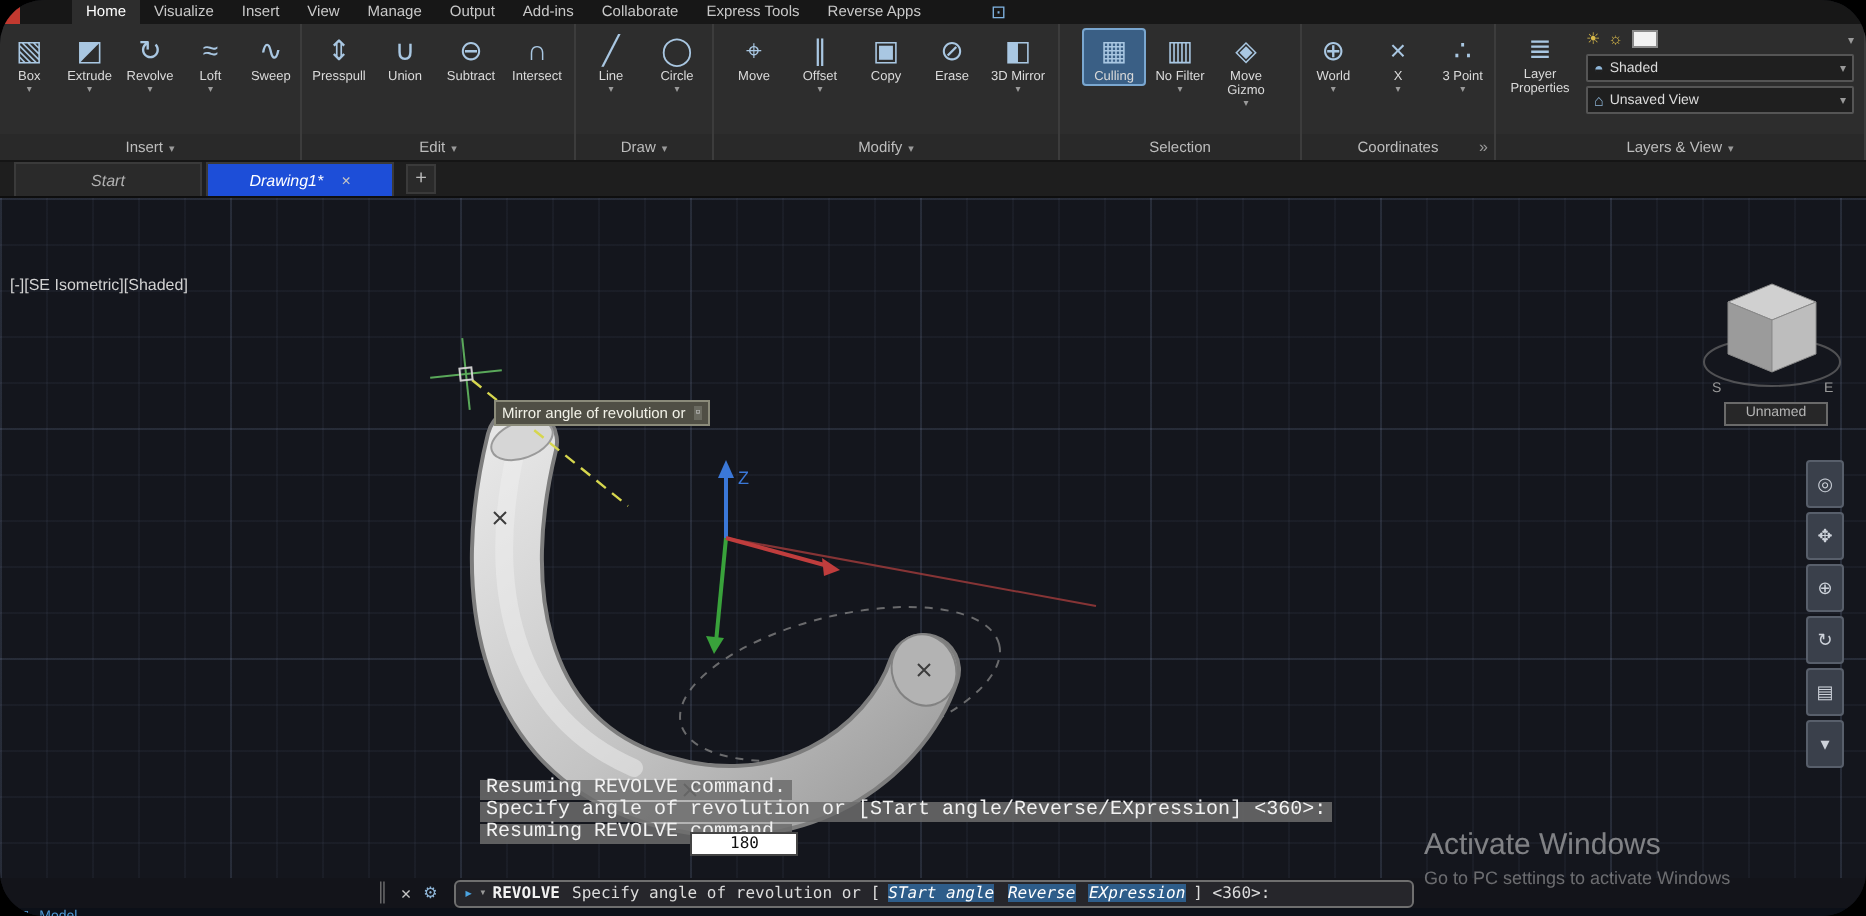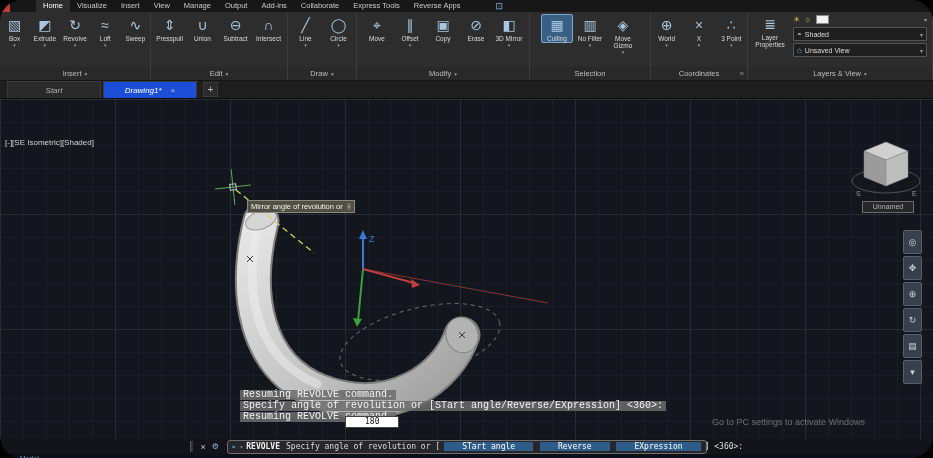--- a/index.html
+++ b/index.html
@@ -85,21 +85,21 @@
   .cmdbar{height:15px;background:#13141a;display:flex;align-items:center;}
   .cmd-handle{margin-left:188px;color:#777;font-size:9px;line-height:13px;}
   .cmd-close{margin-left:6px;color:#c5c5c5;font-size:9px;}
   .cmd-wrench{margin-left:6px;color:#8fb6d8;font-size:8px;}
   .cmd-field{margin-left:8px;width:470px;height:12px;background:#26262b;border:1px solid #6f6f6f;border-radius:3px;
              display:flex;align-items:center;padding:0 4px;gap:3px;white-space:pre;
              font-family:"DejaVu Sans Mono",monospace;font-size:8px;color:#dcdcdc;}
   .cmd-icon{color:#4aa3e0;font-size:8px;}
   .cmd-caret{color:#999;font-size:6px;}
   .cmd-name{font-weight:bold;color:#f2f2f2;margin-right:3px;}
-  .chip{background:var(--hl,#2e5d8a);color:#fff;padding:0 18px;margin:0 1px;}
+  .chip{background:var(--hl,#2e5d8a);color:#fff;padding:0 0;margin:0 1px;font-style:italic;}
 
   
   .statusbar{height:6px;background:#0c1018;overflow:hidden;display:flex;align-items:flex-start;padding-left:8px;gap:5px;}
   .sb-item{font-size:7px;line-height:9px;color:#4f9bd8;white-space:nowrap;}
 
   
   .watermark{position:absolute;left:712px;top:414px;z-index:60;pointer-events:none;}
   .wm1{font-size:15px;color:rgba(235,235,235,0.50);}
   .wm2{font-size:9px;color:rgba(215,215,215,0.45);margin-top:3px;}
 </style>
@@ -381,16 +381,17 @@
       <span data-name="command-prompt-prefix">Specify angle of revolution or [</span><span id="cmd-options" data-name="command-options"><span class="chip" data-name="command-option-start-angle">STart angle</span> <span class="chip" data-name="command-option-reverse">Reverse</span> <span class="chip" data-name="command-option-expression">EXpression</span></span><span data-name="command-prompt-suffix">] &lt;360&gt;:</span>
     </div>
   </div>
 
   <div class="statusbar" data-name="status-bar">
     <span class="sb-item" data-name="grid-status-icon">▦</span>
     <span class="sb-item" data-name="model-space-label">Model</span>
   </div>
 
   <div class="watermark" data-name="activate-windows-watermark">
+    <div class="wm1" data-name="watermark-title">Activate Windows</div>
     <div class="wm2" data-name="watermark-subtitle">Go to PC settings to activate Windows</div>
   </div>
 
 </div>
 
 </body></html>

